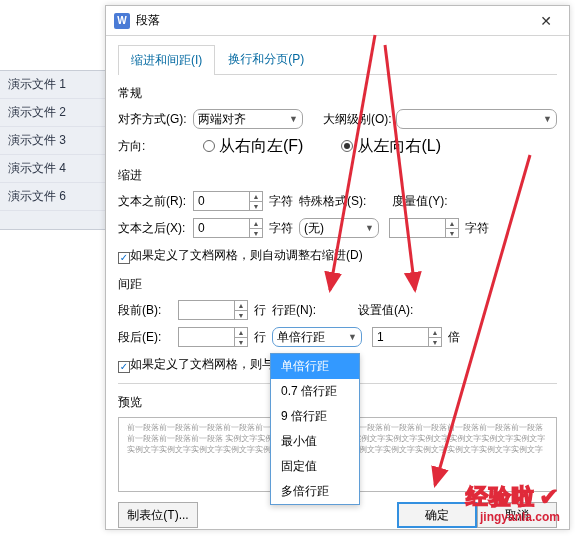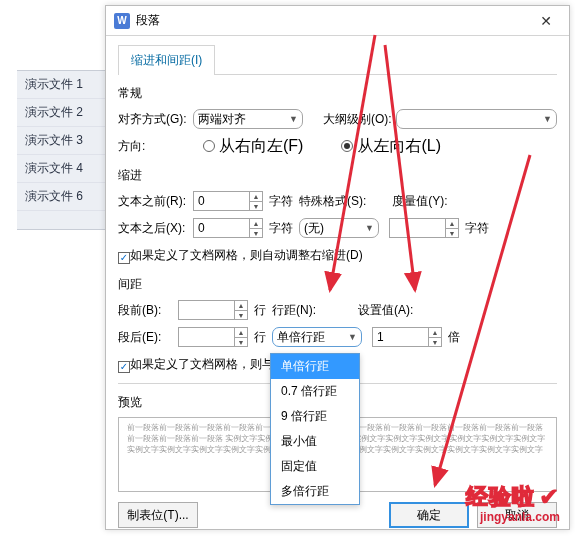--- a/index.html
+++ b/index.html
@@ -1,17 +1,17 @@
 <!DOCTYPE html>
 <html><head>
 <meta charset="utf-8">
 <style>
   * { box-sizing: border-box; font-family: "Microsoft YaHei", "SimSun", sans-serif; }
   body { margin: 0; width: 575px; height: 539px; background: #fff; position: relative; font-size: 12px; color: #000; }
-  .bgpanel { position:absolute; left:17px; top:70px; width:110px; height:160px; background:#eceff4; border-top:1px solid #c8cdd6; border-bottom:1px solid #c8cdd6; }
+  .bgpanel { position:absolute; left:0; top:70px; width:110px; height:160px; background:#eceff4; border-top:1px solid #c8cdd6; border-bottom:1px solid #c8cdd6; }
   .bgitem { padding:5px 8px; border-bottom:1px solid #dfe2ea; font-size:12px; color:#2b3445;}
   .dialog { position:absolute; left:105px; top:5px; width:465px; height:525px; background:#fff; border:1px solid #bcbcbc; box-shadow:0 0 6px rgba(0,0,0,0.15); }
   .titlebar { height:30px; display:flex; align-items:center; padding:0 8px; border-bottom:1px solid #d4d4d4; }
   .appicon { width:16px; height:16px; background:#4a7bd6; border-radius:2px; display:flex; align-items:center; justify-content:center; color:#fff; font-size:10px; font-weight:bold; }
   .title { margin-left:6px; font-size:12px; }
   .closebtn { margin-left:auto; width:30px; text-align:center; font-size:14px; color:#333; }
   .body { padding:8px 12px 10px; position:relative; }
   .tabs { display:flex; border-bottom:1px solid #d4d4d4; }
   .tab { padding:6px 12px; font-size:12px; color:#0369a1; border:1px solid transparent; border-bottom:none; }
   .tab.active { border-color:#d4d4d4; background:#fff; position:relative; top:1px; }
@@ -60,20 +60,21 @@
   <div class="titlebar">
     <div class="appicon">W</div>
     <span class="title">段落</span>
     <span class="closebtn">✕</span>
   </div>
 
   <div class="body">
 
     <div class="tabs">
       <div class="tab active">缩进和间距(I)</div>
+      <div class="tab">换行和分页(P)</div>
     </div>
 
     <div class="section-title">常规</div>
     <div class="row">
       <span class="label">对齐方式(G):</span>
       <div class="combo" style="width:110px">
         <span>两端对齐</span>
         <span class="caret">▼</span>
       </div>
       <span class="label" style="min-width:auto; margin-left:20px">大纲级别(O):</span>
@@ -183,21 +184,21 @@
     </div>
 
     <hr class="sep">
 
     <div class="section-title">预览</div>
     <div class="preview-box">前一段落前一段落前一段落前一段落前一段落前一段落前一段落前一段落前一段落前一段落前一段落前一段落前一段落前一段落前一段落前一段落
 实例文字实例文字实例文字实例文字实例文字实例文字实例文字实例文字实例文字实例文字实例文字实例文字实例文字实例文字实例文字实例文字实例文字实例文字实例文字实例文字实例文字实例文字实例文字</div>
 
     <div class="btnbar">
       <div class="btn">制表位(T)...</div>
-      <div style="display:flex; gap:8px">
+      <div style="display:flex; ">
         <div class="btn primary">确定</div>
         <div class="btn">取消</div>
       </div>
     </div>
 
     <div class="dropdown-open" style="left:164px; top:317px; width:90px">
       <div class="opt sel">单倍行距</div>
       <div class="opt">0.7 倍行距</div>
       <div class="opt">9 倍行距</div>
       <div class="opt">最小值</div>

